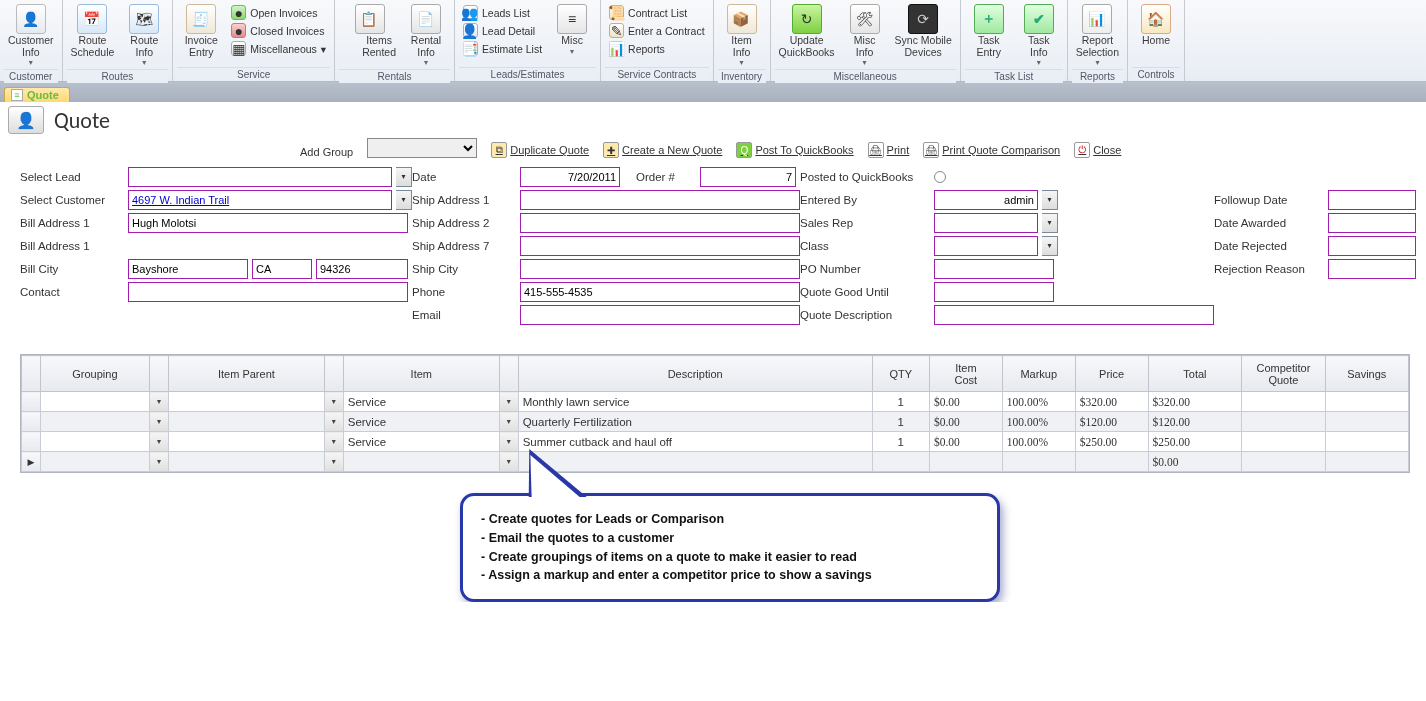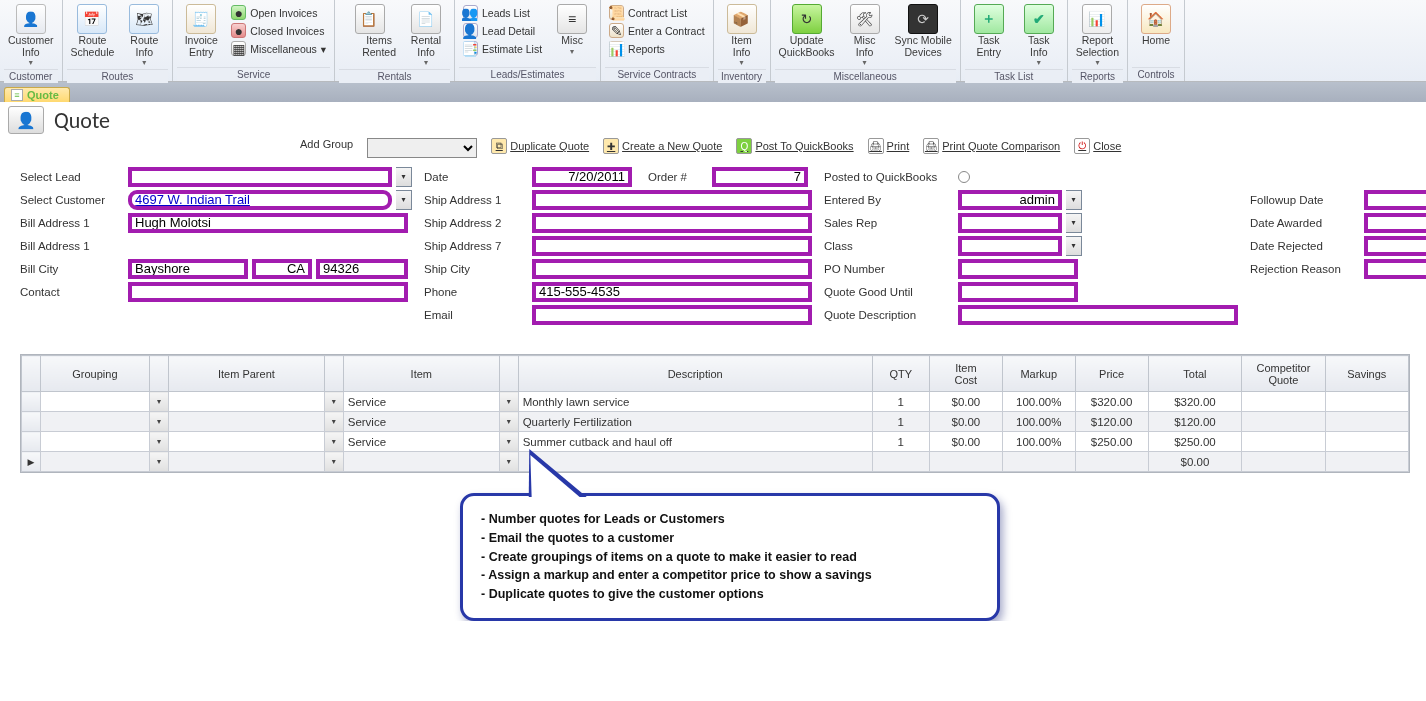--- a/index.html
+++ b/index.html
@@ -39,45 +39,45 @@
 .tabbar { background: linear-gradient(#b8c0cc,#a8b0be); height: 20px; display: flex; align-items: flex-end; padding-left: 4px; }
 .tab { background: linear-gradient(#ffe9ad,#ffd970); border: 1px solid #c9a94a; border-bottom: none; border-radius: 3px 3px 0 0; padding: 1px 10px 1px 6px; font-size: 11px; font-weight: bold; color: #6b4; display:flex; align-items:center; gap:4px; }
 .tab .tico { width:12px; height:12px; background:#fff; border:1px solid #aaa; font-size:9px; display:flex; align-items:center; justify-content:center; }
 
 
 .page-head { display:flex; align-items:center; gap:10px; padding:4px 8px 2px; }
 .page-head .picon { width:36px; height:28px; background:linear-gradient(#fff,#ddd); border:1px solid #aaa; border-radius:3px; display:flex; align-items:center; justify-content:center; font-size:16px; }
 .page-head h1 { font-size:22px; font-weight:normal; color:#333; font-family:Calibri,"Segoe UI",sans-serif; }
 
 
-.action-bar { display:flex; align-items:flex-start; gap:14px; padding:2px 10px 6px 300px; font-size:11px; }
+.action-bar { display:flex; align-items:flex-end; gap:14px; padding:2px 10px 6px 300px; font-size:11px; }
 .action-bar .albl { color:#333; }
 .action-bar select.ag { width:110px; height:20px; border:1px solid #888; }
 .action-link { display:flex; align-items:center; gap:3px; cursor:pointer; text-decoration:underline; color:#333; }
 .action-link .aico { width:16px; height:16px; border:1px solid #999; border-radius:2px; text-decoration:none; font-size:10px; display:flex; align-items:center; justify-content:center; }
 
 
-.form-area { display:flex; gap:12px; padding:2px 16px 8px 20px; font-size:11.5px; }
+.form-area { display:flex; padding:2px 16px 8px 20px; font-size:11.5px; }
 .form-col { display:flex; flex-direction:column; gap:2px; }
 .frow { display:flex; align-items:center; gap:4px; height:21px; }
 .flabel { width:104px; color:#333; }
-.finput { border:4px solid #a21caf; height:20px; padding:1px 3px; font-size:13px; background:#fff; }
-.finput.link { color:#0000cc; text-decoration:underline;border-radius:9px; }
+.finput { border:1px solid #a21caf; height:20px; padding:1px 3px; font-size:11px; background:#fff; }
+.finput.link { color:#0000cc; text-decoration:underline; }
 .dd-btn { width:16px; height:20px; border:1px solid #7a8899; border-left:none; background:linear-gradient(#f5f5f5,#ddd); font-size:8px; text-align:center; line-height:18px; cursor:pointer; }
 .radio-dot { width:12px; height:12px; border:1px solid #888; border-radius:50%; background:#fff; display:inline-block; }
 
 
 .grid { margin:21px 16px 0 20px; border:1px solid #b0b5bd; font-size:11.5px; }
 .grid table { border-collapse:collapse; width:100%; }
 .grid th { background:linear-gradient(#f7f8fa,#e6e9ef); border:1px solid #c0c5cd; padding:3px 6px; font-weight:normal; color:#333; font-size:11px; height:36px; vertical-align:middle; }
 .grid td { border:1px solid #c8ccd4; padding:1px 4px; height:20px; background:#fff; }
 .grid tr.alt td { background:#f0f1f4; }
 .grid .rowhead { width:18px; background:linear-gradient(#f7f8fa,#e6e9ef)!important; text-align:center; font-size:9px; }
 .grid .ddcell { width:14px; text-align:center; font-size:8px; color:#444; cursor:pointer; background:linear-gradient(#f5f5f5,#e0e0e0)!important; }
-.grid td.num { text-align:center; }
+.grid td.num { text-align:left;font-family:Liberation Serif, serif; }
 .grid td.ctr { text-align:center; }
 
 
 .callout-wrap { position:relative; margin:20px 0 0 460px; width:540px; }
 .callout { background:#fff; border:3px solid #2838a8; border-radius:14px; padding:14px 18px; box-shadow:3px 5px 8px rgba(30,40,120,.4); font-size:12.5px; font-weight:bold; color:#111; line-height:1.5; }
 .callout-tail { position:absolute; top:-44px; left:60px; width:0; height:0; }
 .callout-tail::before { content:""; position:absolute; border-left:18px solid transparent; border-right:40px solid transparent; border-bottom:48px solid #2838a8; left:0; top:0; transform:skewX(20deg); }
 .callout-tail::after { content:""; position:absolute; border-left:14px solid transparent; border-right:34px solid transparent; border-bottom:42px solid #fff; left:4px; top:6px; transform:skewX(20deg); }
 </style>
 </head>
@@ -322,21 +322,21 @@
     <div class="frow">
         <span class="flabel">Bill Address 1</span>
         <input class="finput" style="width: 280px;" value="Hugh Molotsi">
       </div>
     <div class="frow">
         <span class="flabel">Bill Address 1</span>
       </div>
     <div class="frow">
         <span class="flabel">Bill City</span>
         <input class="finput" style="width: 120px;" value="Bayshore">
-        <input class="finput" style="width: 60px; text-align: right;" value="CA">
+        <input class="finput" style="width: 60px;" value="CA">
         <input class="finput" style="width: 92px;" value="94326">
       </div>
     <div class="frow">
         <span class="flabel">Contact</span>
         <input class="finput" style="width: 280px;" value="">
       </div>
   </div>
 
   <div class="form-col">
     <div class="frow">
@@ -519,19 +519,18 @@
           <td class="num"></td>
           <td class="num"></td>
         </tr>
       </tbody>
 </table>
 </div>
 
 <div class="callout-wrap">
   <div class="callout-tail"></div>
   <div class="callout">
-    <div>- Number quotes for Leads or Customers</div>
+    <div>- Create quotes for Leads or Comparison</div>
     <div>- Email the quotes to a customer</div>
     <div>- Create groupings of items on a quote to make it easier to read</div>
     <div>- Assign a markup and enter a competitor price to show a savings</div>
-    <div>- Duplicate quotes to give the customer options</div>
   </div>
 </div>
 
 </body></html>

